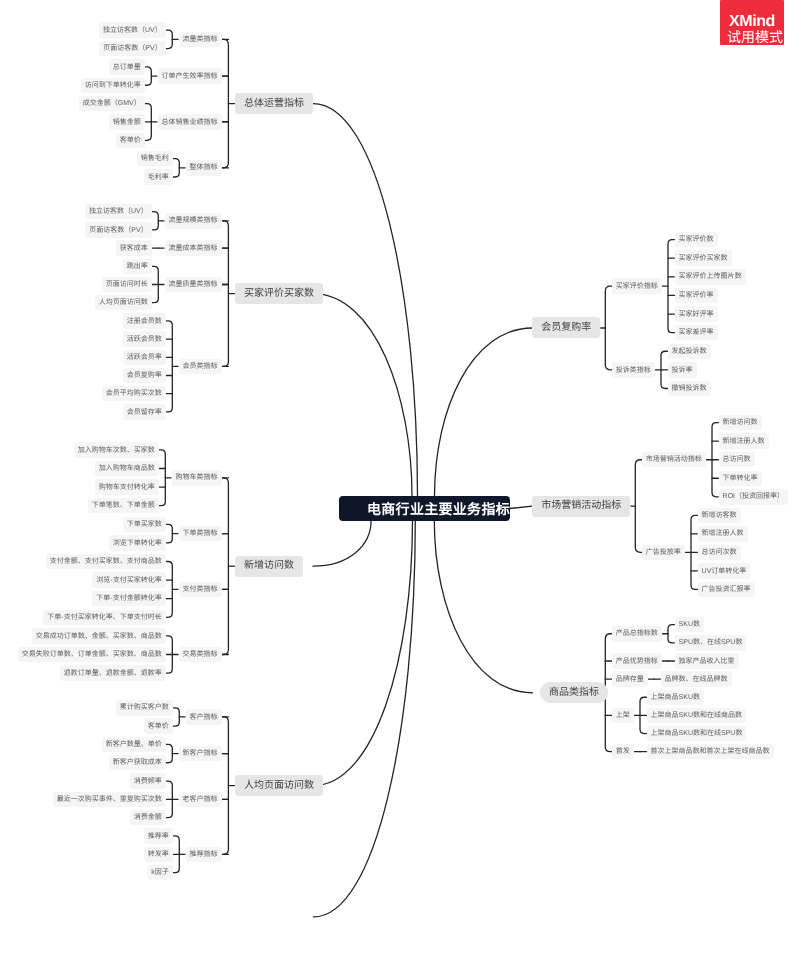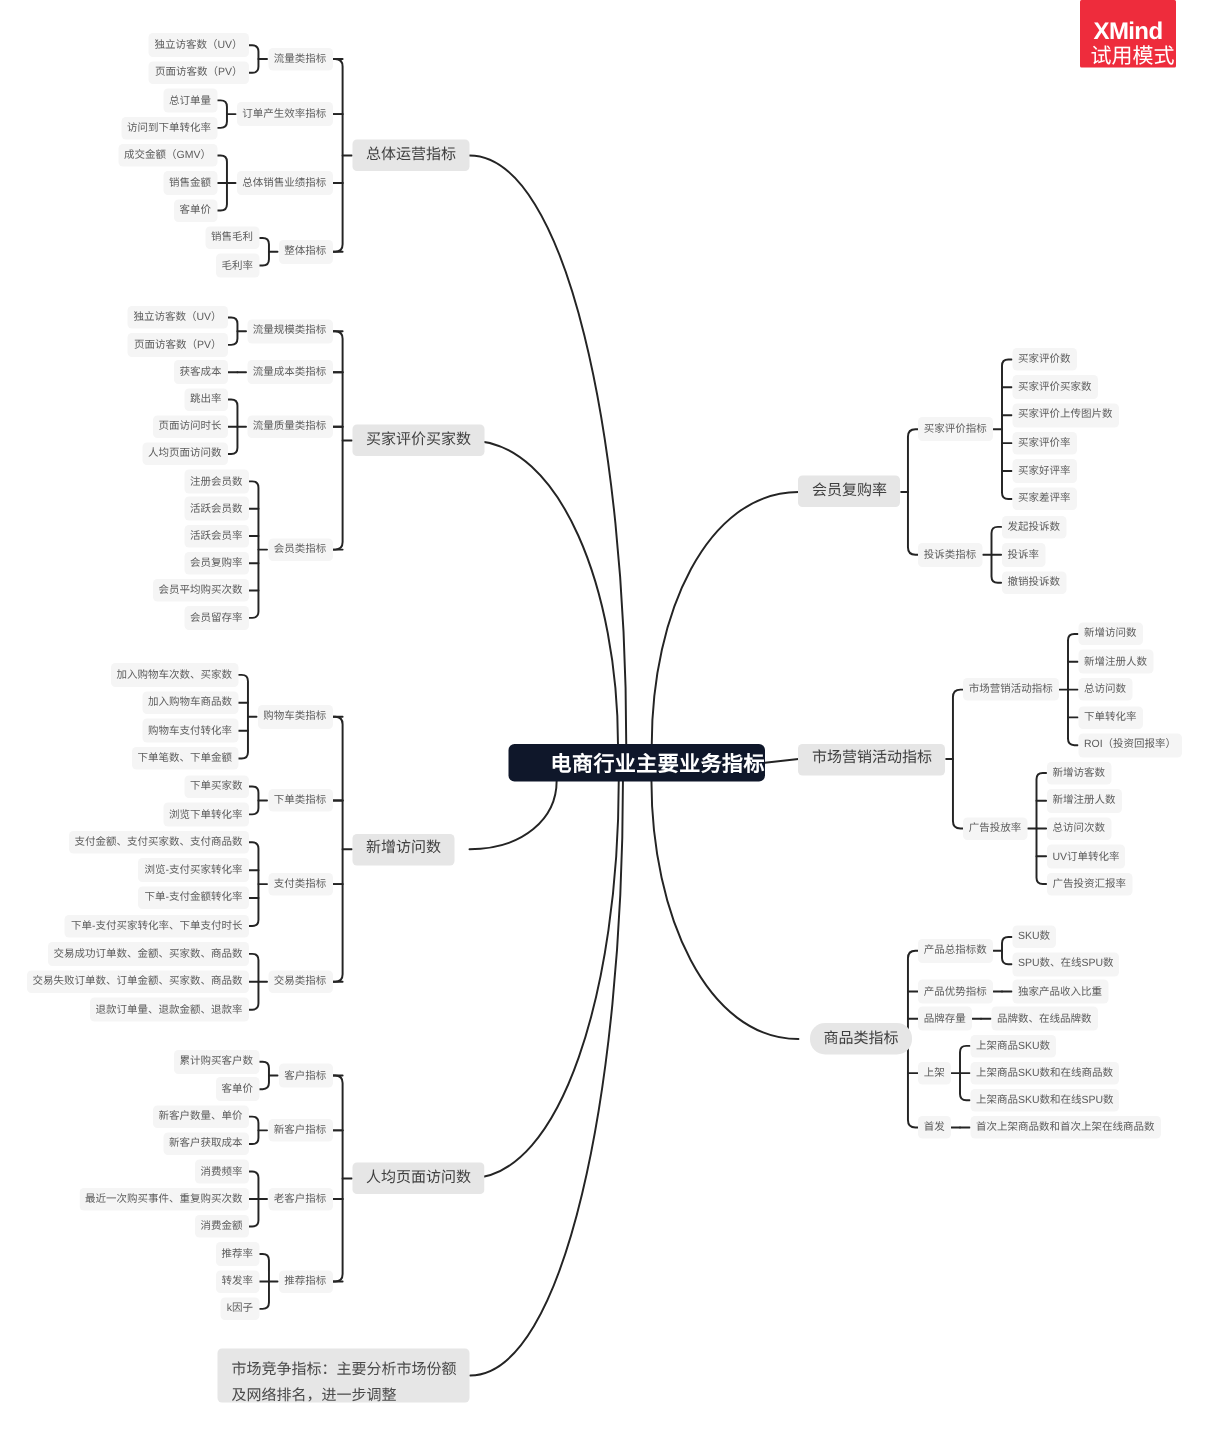--- a/index.html
+++ b/index.html
@@ -255,19 +255,18 @@
       <div class="node leaf" style="left: 674.6px; top: 653.23px;">独家产品收入比重</div>
       <div class="node lvl2" style="left: 611.8px; top: 671.37px;">品牌存量</div>
       <div class="node leaf" style="left: 660.6px; top: 671.37px;">品牌数、在线品牌数</div>
       <div class="node lvl2" style="left: 611.8px; top: 707.65px;">上架</div>
       <div class="node leaf" style="left: 646.6px; top: 689.51px;">上架商品SKU数</div>
       <div class="node leaf" style="left: 646.6px; top: 707.65px;">上架商品SKU数和在线商品数</div>
       <div class="node leaf" style="left: 646.6px; top: 725.79px;">上架商品SKU数和在线SPU数</div>
       <div class="node lvl2" style="left: 611.8px; top: 743.93px;">首发</div>
       <div class="node leaf" style="left: 646.6px; top: 743.93px;">首次上架商品数和首次上架在线商品数</div>
       <div class="node root" style="left: 339px; top: 496px; width: 171px;">电商行业主要业务指标</div>
-      <div class="node note" style="left: 145.4px; top: 898.7px;">市场竞争指标：主要分析市场份额及网络排名，进一步调整</div>
     </div>
   <div id="watermark">
     <span id="wm-brand">XMind</span>
     <span id="wm-mode">试用模式</span>
   </div>
 </div>
 
 </body></html>

